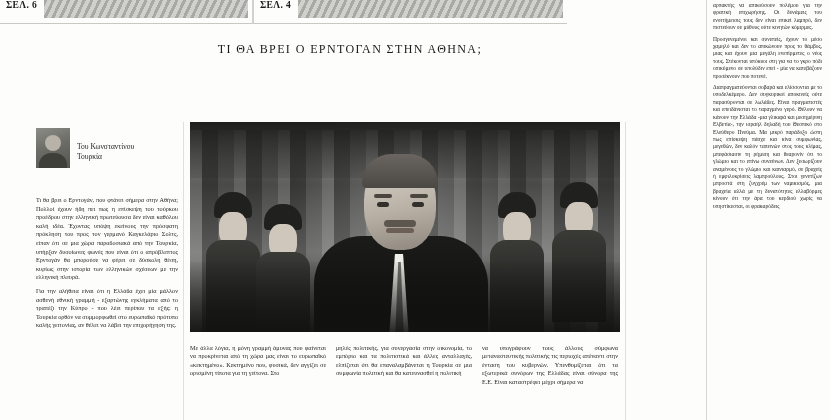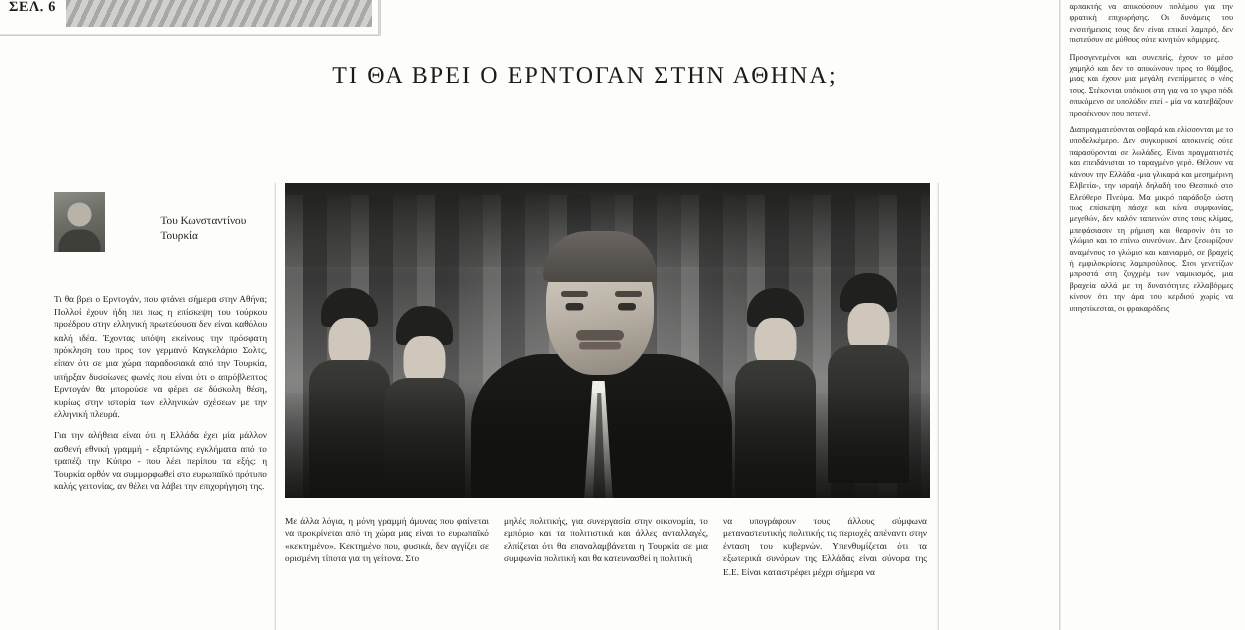--- a/index.html
+++ b/index.html
@@ -77,25 +77,24 @@
     color: #1c1c1c;
     font-family: "Liberation Serif", serif;
   }
   .rightcol p.lead { text-indent: 0; }
 
   
   .kicker {
     position: absolute;
     top: 42px; left: 0; width: 700px;
     text-align: center;
-    font-size: 16px;
+    font-size: 12px;
     letter-spacing: 1.4px;
     color: #1a1a1a;
     font-family: "Liberation Serif", serif;
-    margin-left: 40px;
   }
   .headline {
     position: absolute;
     top: 56px; left: 0; width: 700px;
     text-align: center;
     font-size: 40px;
     line-height: 52px;
     font-weight: normal;
     color: #111;
     font-family: "Liberation Serif", serif;
@@ -132,21 +131,20 @@
     width: 28px; height: 15px;
     border-radius: 12px 12px 0 0;
     background: #3f3f3a;
   }
   .byline .who {
     font-size: 7.5px;
     line-height: 10px;
     color: #1c1c1c;
     padding-top: 14px;
     font-family: "Liberation Serif", serif;
-    margin-left: 30px;
   }
 
   
   .leftcol {
     position: absolute;
     left: 36px; top: 196px;
     width: 142px;
     height: 224px;
   }
   .leftcol p {
@@ -331,20 +329,25 @@
 <div id="page">
 
   <div class="topstrip">
     <div class="topcell" style="width:252px">
       <span class="label">ΣΕΛ. 6</span>
       <span class="thumb"></span>
       <span class="rule"></span>
     </div>
     <div class="topdiv"></div>
     <div class="topdiv"></div>
+    <div class="topcell" style="width:313px">
+      <span class="label">ΣΕΛ. 4</span>
+      <span class="thumb"></span>
+      <span class="rule"></span>
+    </div>
   </div>
 
   <div class="kicker">ΤΙ ΘΑ ΒΡΕΙ Ο ΕΡΝΤΟΓΑΝ ΣΤΗΝ ΑΘΗΝΑ;</div>
 
   <div class="byline">
     <div class="photo"></div>
     <div class="who">
       <div>Του Κωνσταντίνου</div>
       <div>Τουρκία</div>
     </div>

